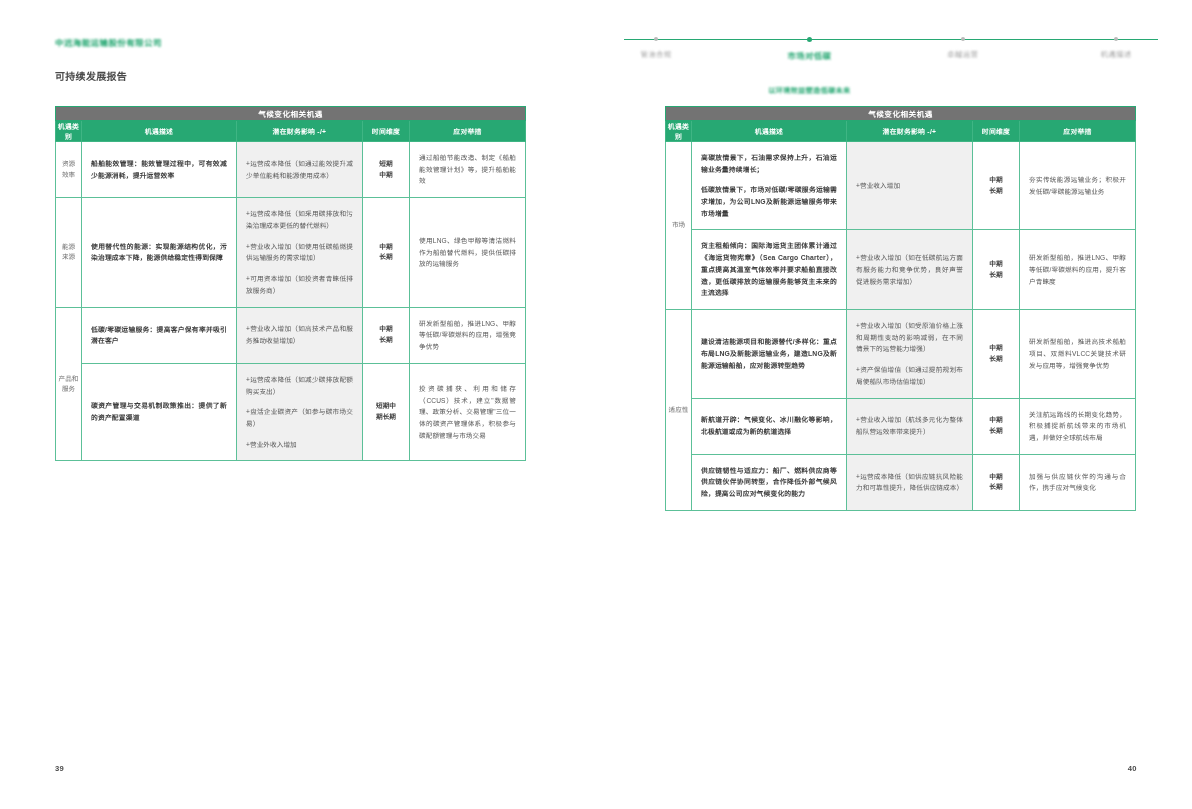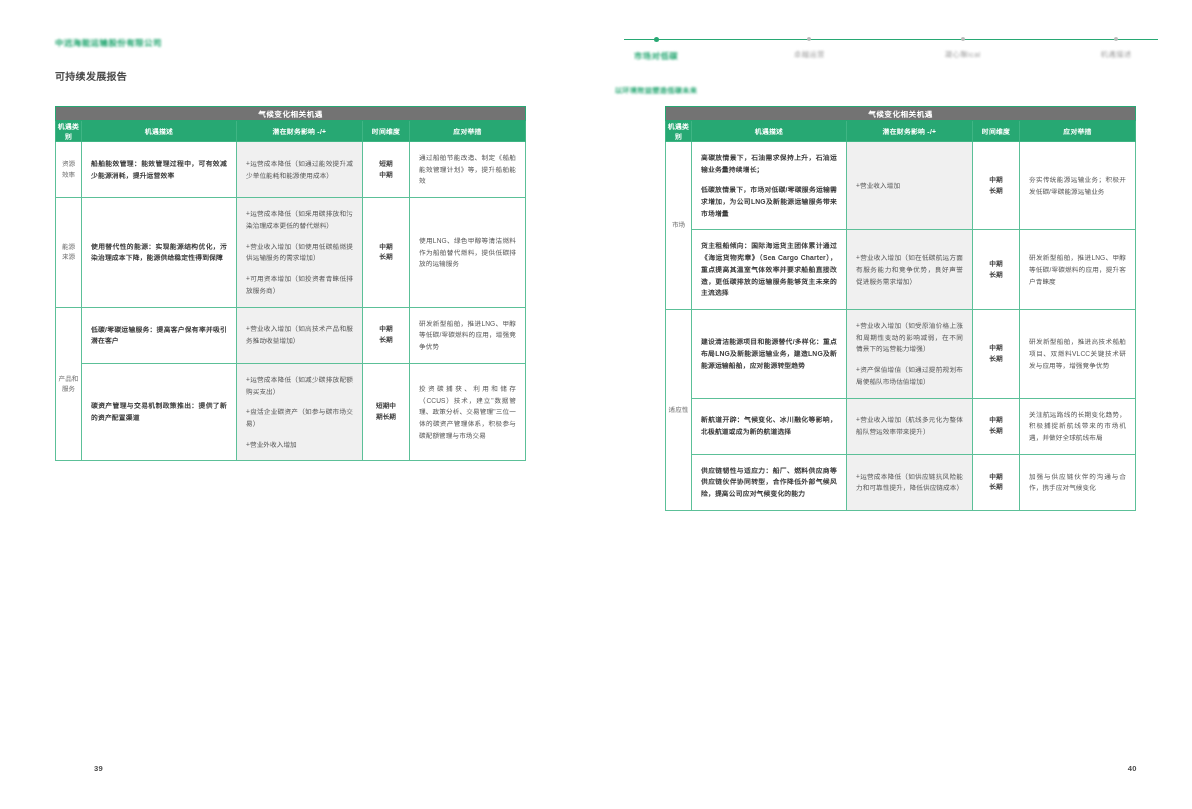--- a/index.html
+++ b/index.html
@@ -225,21 +225,21 @@
   
   .folio {
     position: absolute;
     bottom: 36px;
     font-size: 7.6px;
     color: #4a4a4a;
     font-weight: bold;
     letter-spacing: 0.4px;
     filter: blur(0.5px);
   }
-  .page-left  .folio { left: 55px; margin-left: 39px;  }
+  .page-left  .folio { left: 55px;  }
   .page-right .folio { right: 55px; }
 </style>
 </head>
 <body>
 
 <div class="spread">
 
   <div class="page page-left">
 
     <div class="doc-head">
@@ -321,32 +321,32 @@
     </div>
 
     <div class="folio">39</div>
   </div>
 
   <div class="page page-right">
 
     <div class="nav-wrap">
       <div class="nav-line"></div>
       <div class="nav-items">
+          <div class="nav-item">
+            <div class="nav-dot"></div>
+            <div class="nav-label">管治合规</div>
+          </div>
           <div class="nav-item active">
             <div class="nav-dot"></div>
             <div class="nav-label">市场对低碳</div>
             <div class="nav-sublabel">以环境效益塑造低碳未来</div>
           </div>
           <div class="nav-item">
             <div class="nav-dot"></div>
             <div class="nav-label">卓越运营</div>
-          </div>
-          <div class="nav-item">
-            <div class="nav-dot"></div>
-            <div class="nav-label">凝心聚ical</div>
           </div>
           <div class="nav-item">
             <div class="nav-dot"></div>
             <div class="nav-label">机遇描述</div>
           </div>
         </div>
     </div>
 
     <div class="table-wrap">
       <table class="opp">

